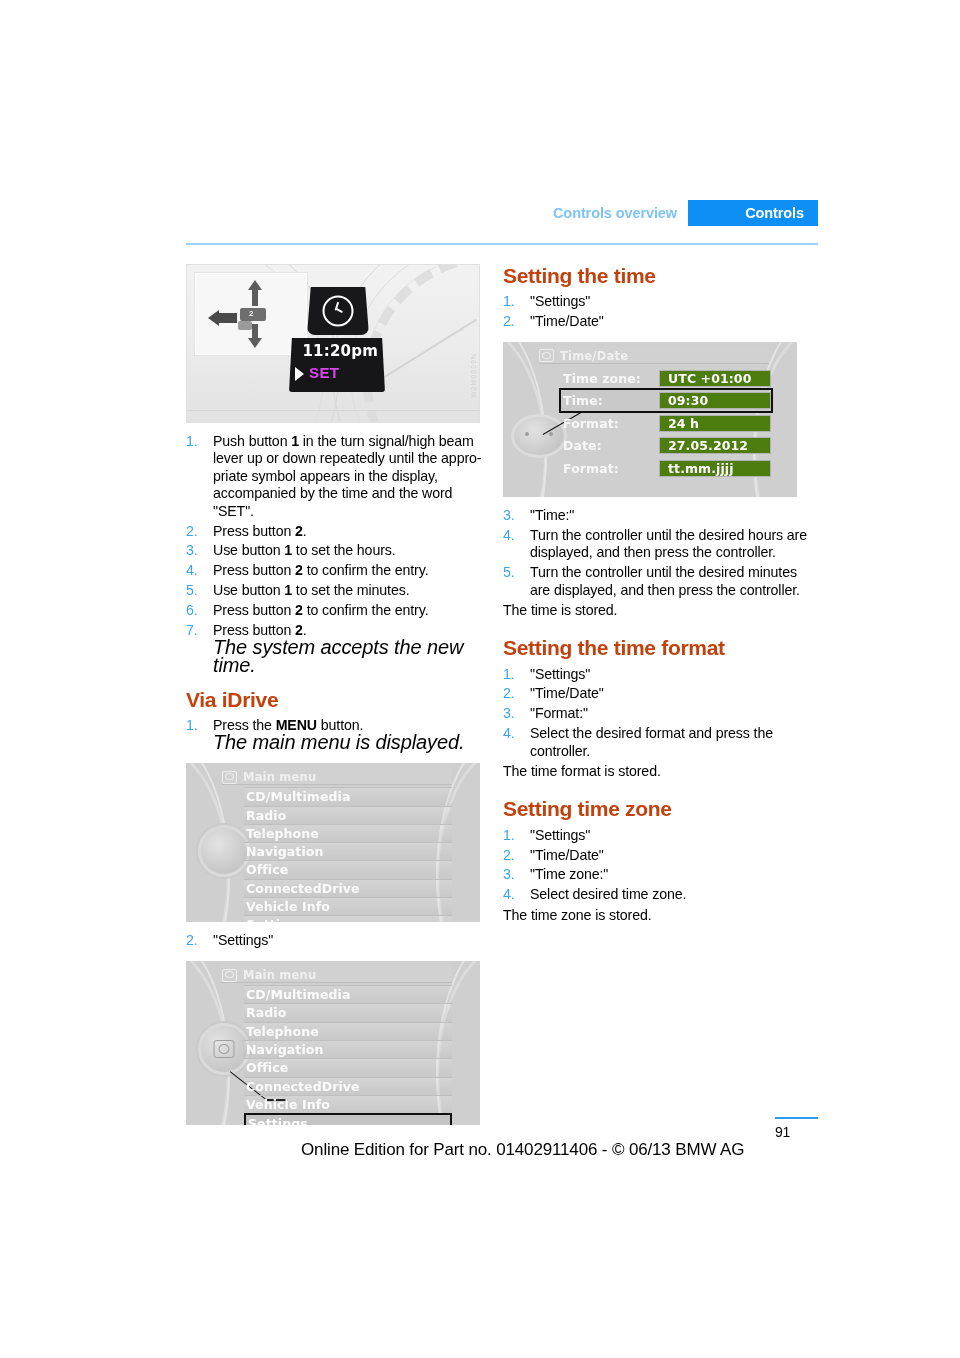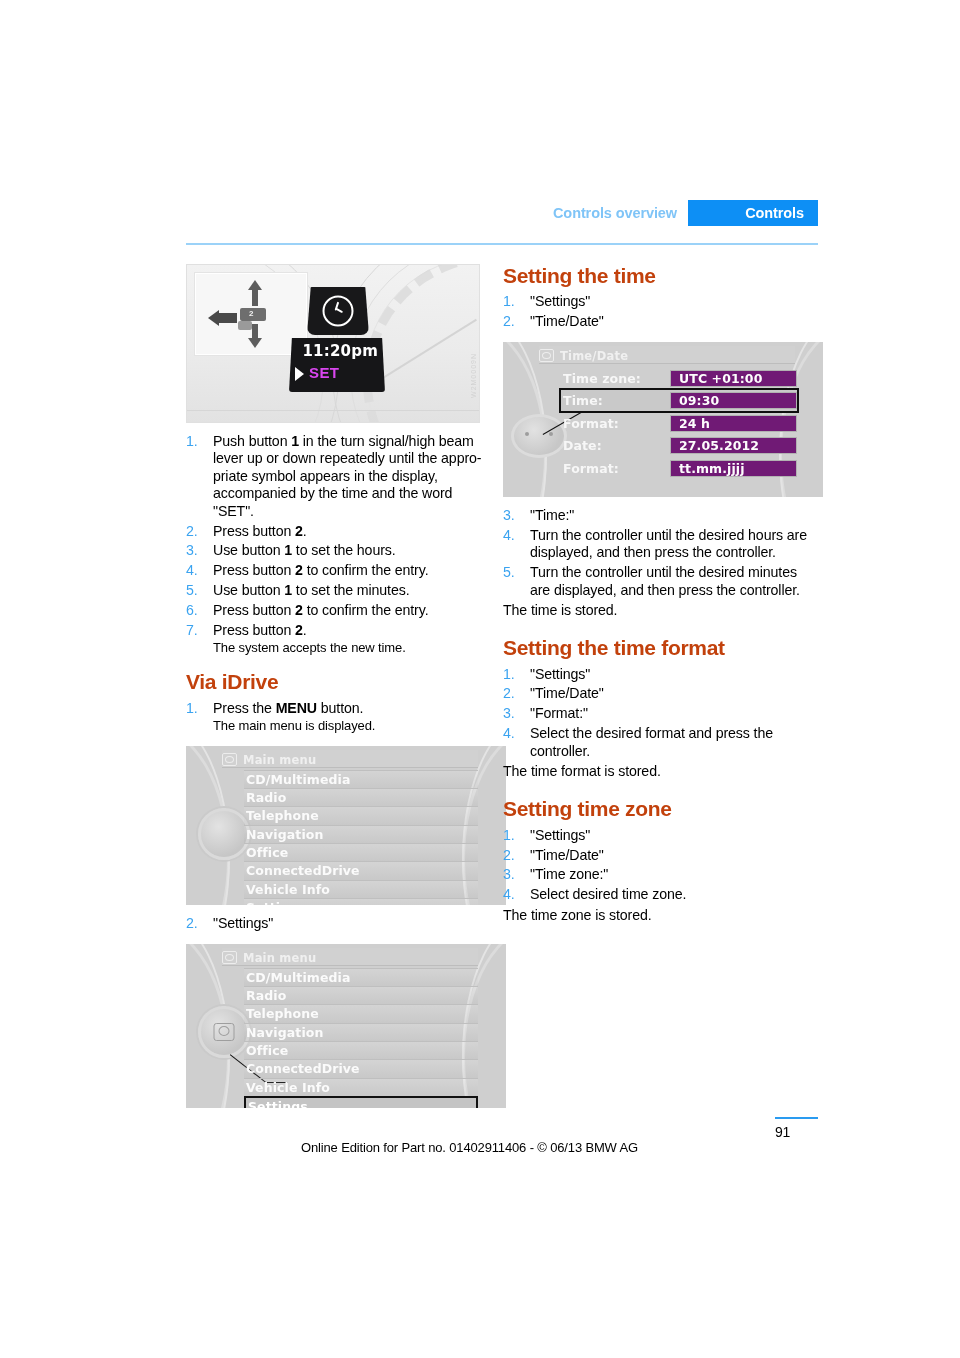--- a/index.html
+++ b/index.html
@@ -106,22 +106,23 @@
     left: 0;
     top: 0;
     color: #3aa3f0;
     font-size: 14.2px;
     line-height: 17.4px;
     font-weight: normal;
   }
   .step b { font-weight: bold; }
   .sub {
     display: block;
-    font-size: 13px;
+    font-size: 20px;
     line-height: 17.4px;
+    font-style: italic;
   }
 
   p.note {
     margin: 3px 0 0 0;
     font-size: 14.2px;
     line-height: 17.4px;
     color: #000;
     letter-spacing: -0.12px;
   }
 
@@ -298,21 +299,21 @@
     font-size: 7px;
     color: #d2d2d2;
     letter-spacing: 1px;
     writing-mode: vertical-rl;
     transform: rotate(180deg);
     font-family: "Liberation Sans", sans-serif;
   }
 
   
   .idrive {
-    width: 320px;
+    width: 294px;
     background: #cfcfcf;
     position: relative;
     box-sizing: border-box;
     overflow: hidden;
     font-family: "DejaVu Sans", sans-serif;
   }
   .idrive-bezel-l, .idrive-bezel-r {
     position: absolute;
     top: -20px;
     width: 150px; height: 260px;
@@ -436,28 +437,27 @@
     letter-spacing: .1px;
   }
   .td-label {
     width: 98px;
     flex: none;
     padding-left: 2px;
     box-sizing: border-box;
   }
   .td-value {
     flex: 1;
-    background: #701a75;
+    background: #4d7c0f;
     border: 1px solid #b2b2b2;
     height: 17px;
     line-height: 16px;
     padding-left: 8px;
     box-sizing: border-box;
     color: #fdfdfd;
-    margin-left: 11px;
   }
   .td-row.selected {
     outline: 2px solid #0f0f0f;
     background: #c9c9c9;
   }
   .td-knob {
     position: absolute;
     left: 8px; top: 72px;
     width: 50px; height: 38px;
     border-radius: 50%;
@@ -489,21 +489,21 @@
     left: 775px;
     top: 1124px;
     font-size: 14px;
     color: #000;
     letter-spacing: -0.2px;
   }
   .edition {
     position: absolute;
     left: 301px;
     top: 1140px;
-    font-size: 13px;
+    font-size: 17px;
     color: #000;
     letter-spacing: -0.15px;
   }
   .watermark {
     position: absolute;
     left: 688px;
     top: 1400px;
     font-size: 21px;
     color: #a21caf;
     letter-spacing: -0.3px;

